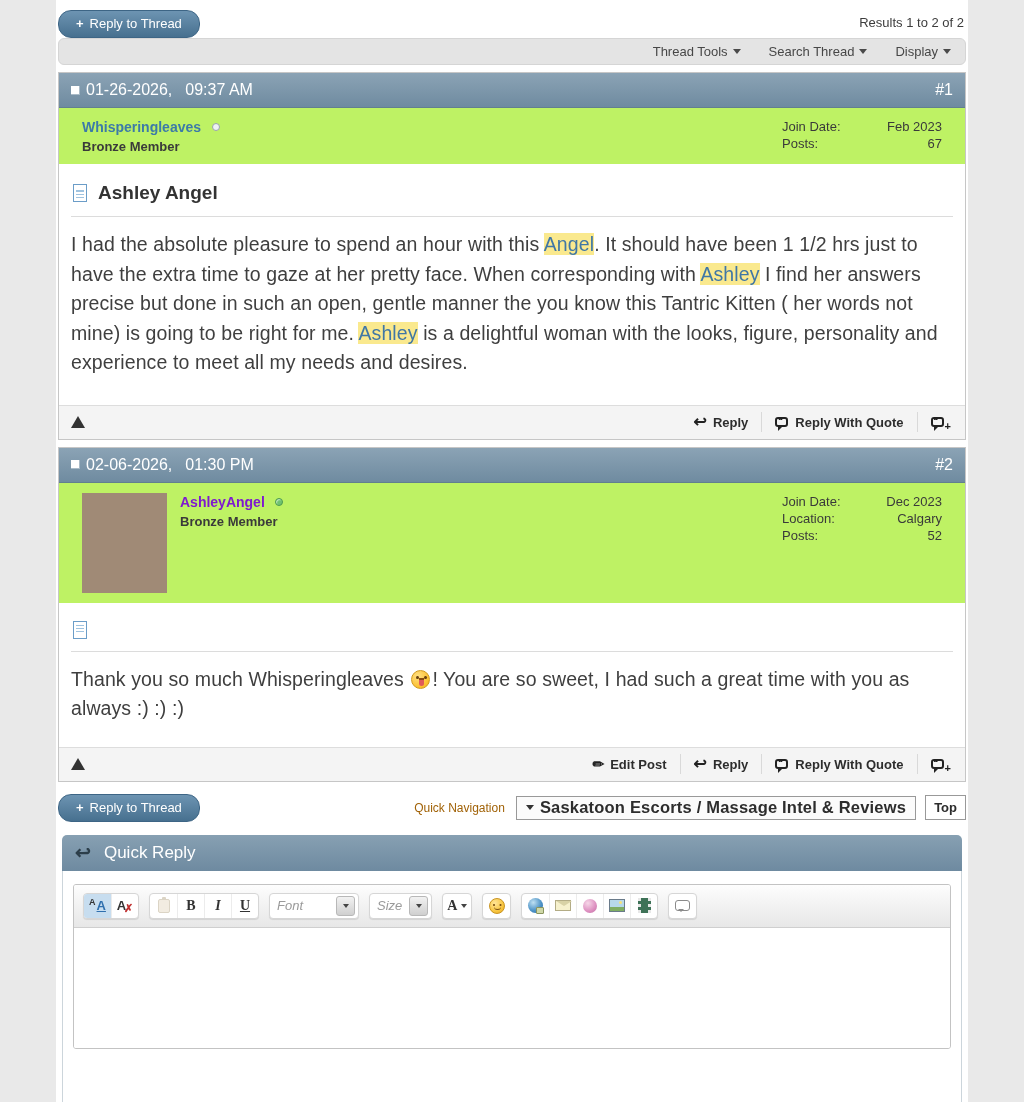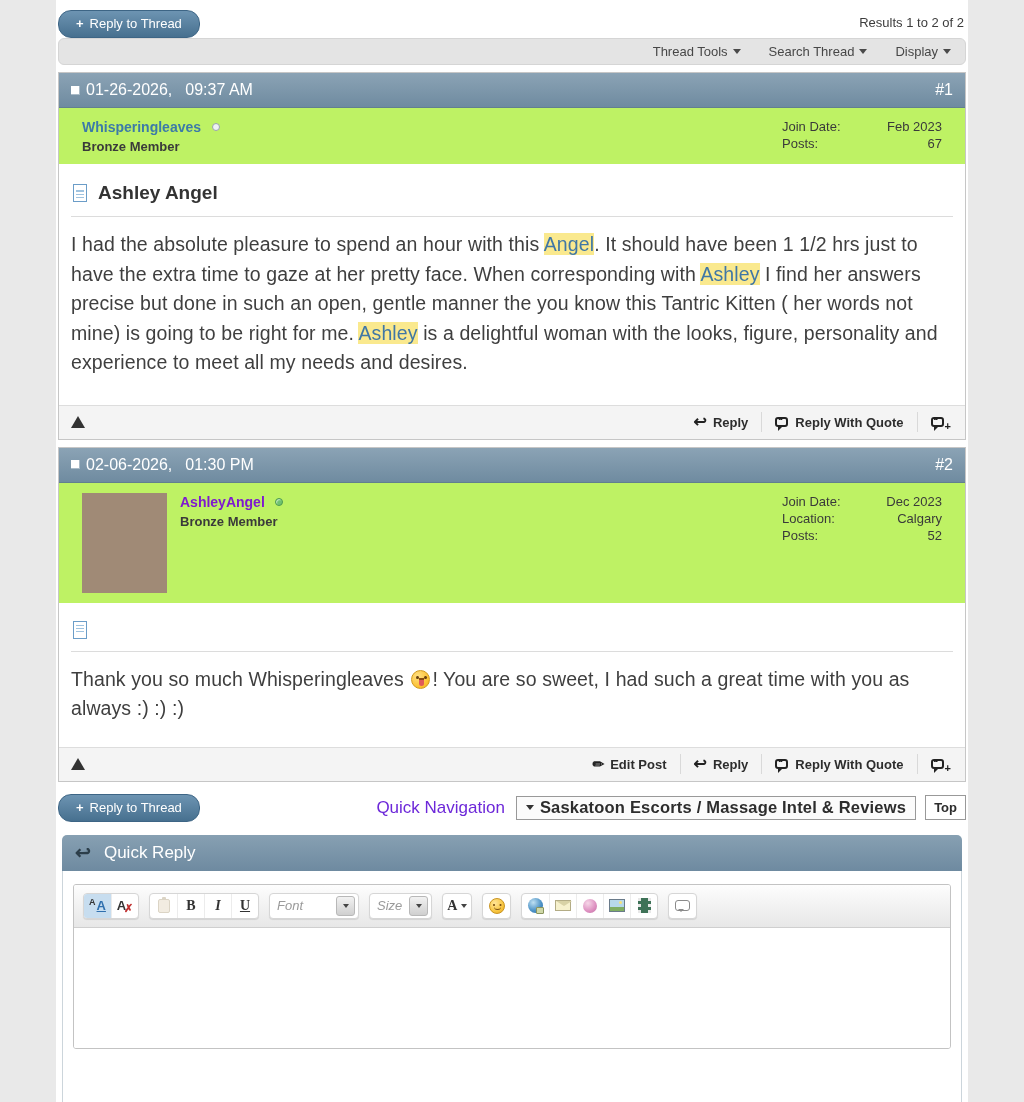--- a/index.html
+++ b/index.html
@@ -102,21 +102,21 @@
   }
   .bubble::before { content:"❛❛"; position:absolute; top:-3px; left:1px; font-size:8px; color:#222; letter-spacing:-1px; }
   .bubble::after {
     content:""; position:absolute; left:1px; bottom:-6px;
     border:3px solid transparent; border-top-color:#222; border-left-color:#222;
   }
   .multiquote { padding:0 2px 0 13px; border-left:1px solid #d9d9d9; height:20px; display:flex; align-items:center; cursor:pointer; }
   .multiquote .plus-sub { font-size:11px; font-weight:bold; color:#222; margin-left:1px; margin-top:7px; }
   
   .bottom-row { display:flex; align-items:center; margin-top:12px; }
-  .quick-nav-label { margin-left:auto; color:#6d28d9; font-size:17px; }
+  .quick-nav-label { margin-left:auto; color:#a16207; font-size:12px; }
   .quick-nav-select {
     margin-left:11px; background:#fbfbfb; border:1px solid #999;
     display:flex; align-items:center; padding:1px 9px 2px; cursor:pointer;
   }
   .quick-nav-select .nav-caret {
     width:0; height:0; border-left:4px solid transparent; border-right:4px solid transparent;
     border-top:5px solid #333; margin-right:6px;
   }
   .quick-nav-select .nav-value { font-size:16.5px; font-weight:bold; color:#2d2d2d; letter-spacing:0.2px; }
   .top-button {

